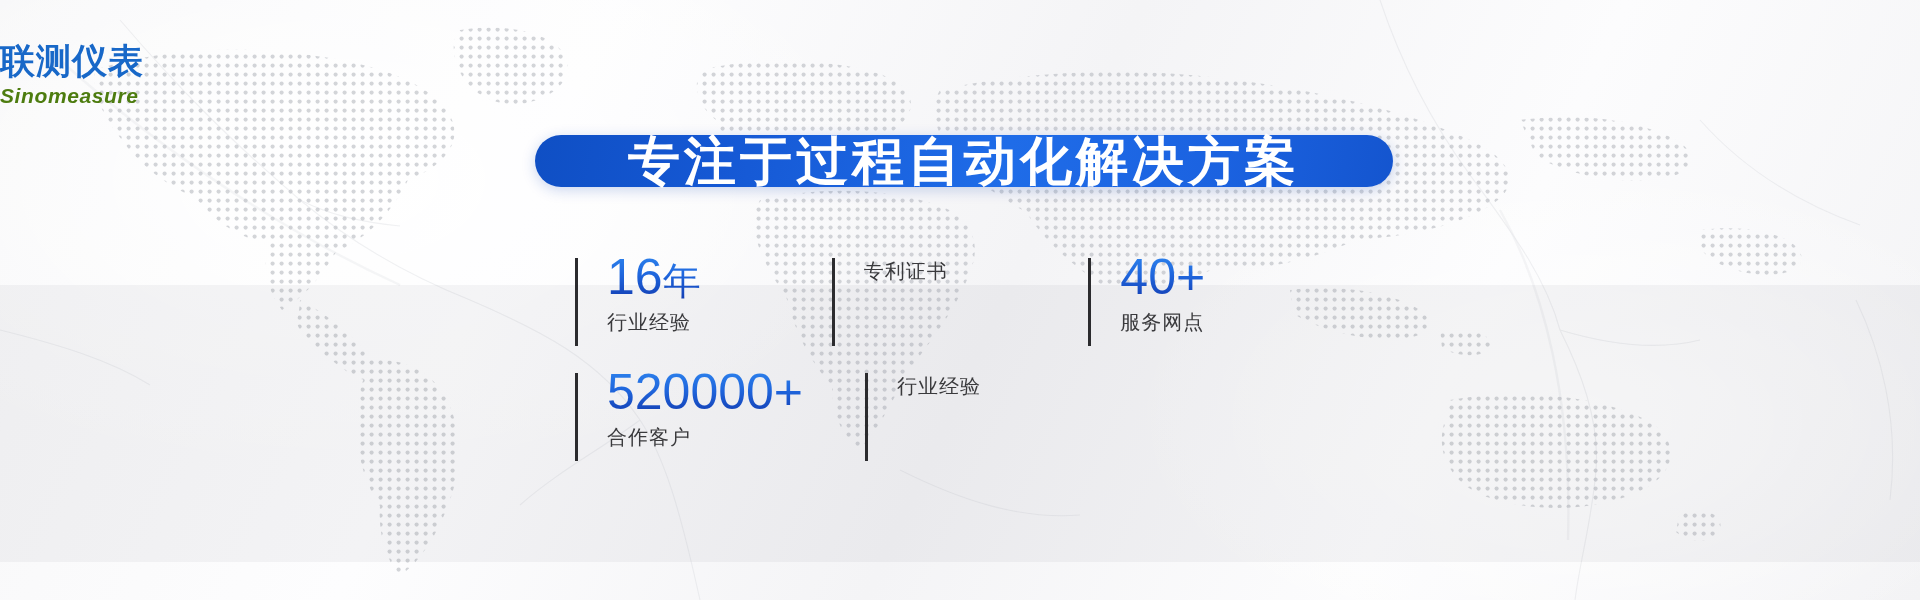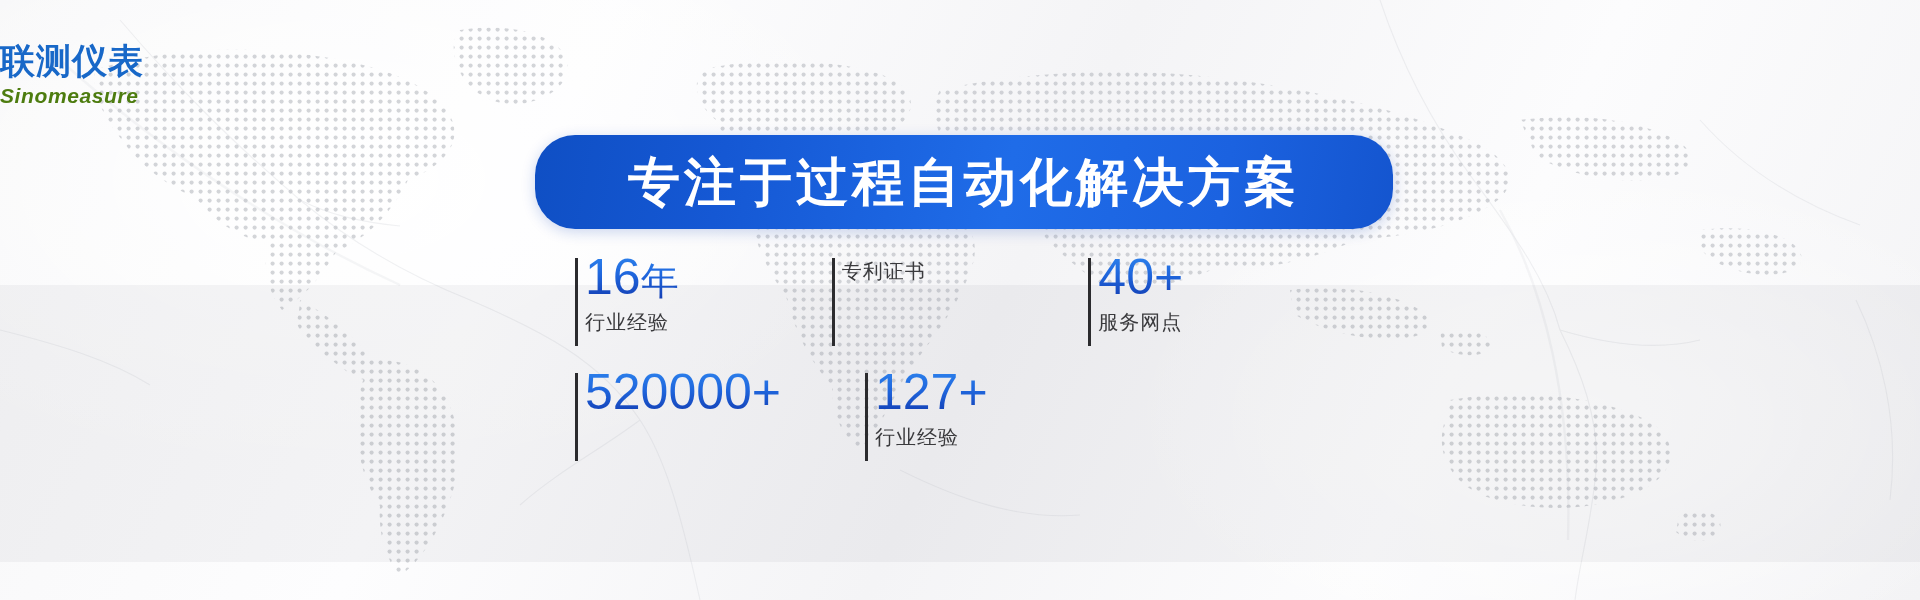--- a/index.html
+++ b/index.html
@@ -76,21 +76,21 @@
     letter-spacing: 0.6px;
     color: #4d7c0f;
   }
 
   
   .headline-pill {
     position: absolute;
     left: 535px;
     top: 135px;
     width: 858px;
-    height: 94px;
+    height: 52px;
     border-radius: 40px;
     background: linear-gradient(100deg, #0f4fc4 0%, #1558d4 22%, #1f6ce8 55%, #1b62e0 80%, #1455cf 100%);
     box-shadow: 0 3px 14px rgba(20,70,180,0.22);
     display: flex;
     align-items: center;
     justify-content: center;
   }
   .headline-text {
     font-family: "DejaVu Sans", "Liberation Sans", sans-serif;
     font-size: 52px;
@@ -108,21 +108,21 @@
     top: 252px;
     width: 770px;
   }
   .stats-row {
     display: flex;
     height: 115px;
   }
   .stat {
     position: relative;
     box-sizing: border-box;
-    padding-left: 10px;
+    padding-left: 32px;
     width: 277px;
   }
   .stat--wide { width: 290px; }
   .stat::before {
     content: "";
     position: absolute;
     left: 0;
     top: 6px;
     width: 3px;
     height: 88px;
@@ -261,22 +261,22 @@
       </div>
       <div class="stat">
         <div class="stat-value"><span>40+</span><span class="unit"></span></div>
         <div class="stat-label">服务网点</div>
       </div>
     </div>
 
     <div class="stats-row">
       <div class="stat stat--wide">
         <div class="stat-value"><span>520000+</span><span class="unit"></span></div>
-      </div>
-      <div class="stat">
-        <div class="stat-value"><span>127+</span><span class="unit"></span></div>
+        <div class="stat-label">合作客户</div>
+      </div>
+      <div class="stat">
         <div class="stat-label">行业经验</div>
       </div>
     </div>
 
   </div>
 
 </div>
 
 </body></html>

